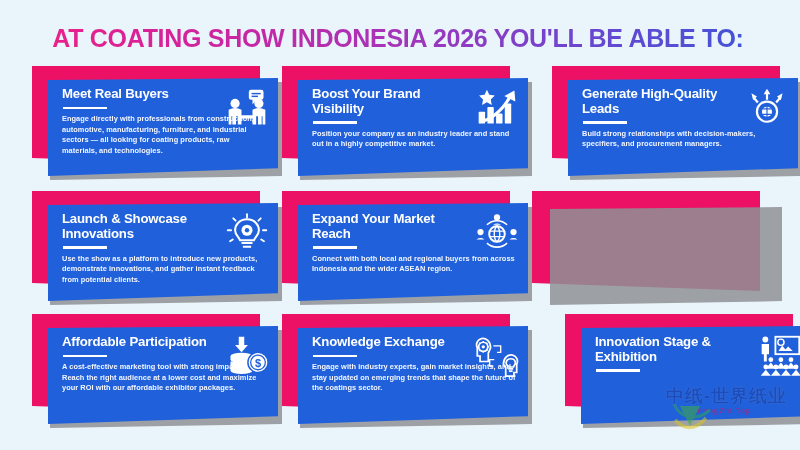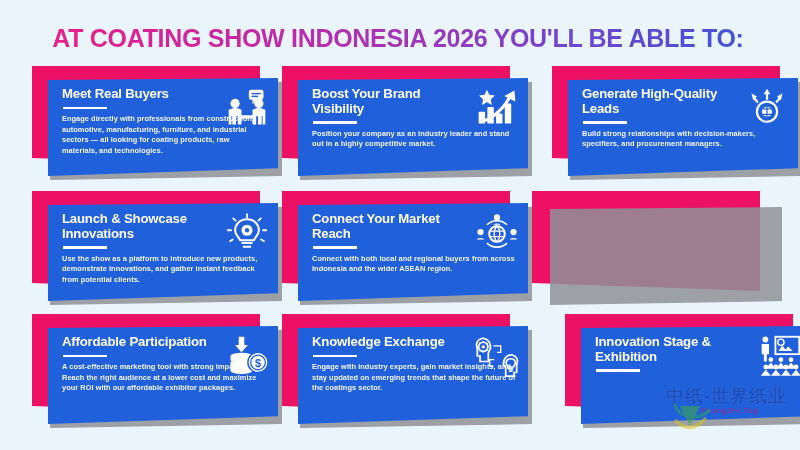--- a/index.html
+++ b/index.html
@@ -82,21 +82,21 @@
     opacity:.55;
     margin-left:40px;
   }
   .wm-text{
     position:absolute;left:6px;top:2px;
     font-size:18px;font-weight:bold;color:#1a3fa0;
     letter-spacing:1px;white-space:nowrap;
     text-shadow:0 0 1px rgba(255,255,255,.4);
   }
   .wm-sub{
-    position:absolute;left:40px;top:24px;
+    position:absolute;left:32px;top:24px;
     font-size:8px;font-weight:bold;color:#c21a72;
     letter-spacing:.5px;white-space:nowrap;
   }
   .wm-logo{position:absolute;left:10px;top:14px;width:46px;height:40px;}
 </style>
 </head>
 <body>
 
 <div class="title-wrap">
   <div class="title">AT COATING SHOW INDONESIA 2026 YOU'LL BE ABLE TO:</div>
@@ -195,21 +195,21 @@
           </g>
         </svg>
       </div>
     </div>
   </div>
 
   <div class="cell" style="left:282px;top:129px;">
     <div class="plate"></div>
     <div class="shade"></div>
     <div class="card">
-      <h3>Connect Your Market Reach</h3>
+      <h3>Expand Your Market Reach</h3>
       <div class="rule"></div>
       <p>Connect with both local and regional buyers from across Indonesia and the wider ASEAN region.</p>
       <div class="icon">
         <svg viewBox="0 0 48 44" fill="#fff">
           <circle cx="24" cy="23" r="8.5" fill="none" stroke="#fff" stroke-width="2.2"></circle>
           <path d="M24 14.5 C20 18 20 28 24 31.5 M24 14.5 C28 18 28 28 24 31.5 M15.8 20 h16.4 M15.8 26 h16.4" stroke="#fff" stroke-width="1.5" fill="none"></path>
           <path d="M13 13 A16 16 0 0 1 35 13" stroke="#fff" stroke-width="1.8" fill="none"></path>
           <path d="M13 33 A16 16 0 0 0 35 33" stroke="#fff" stroke-width="1.8" fill="none"></path>
           <circle cx="24" cy="5" r="3.4"></circle>
           <path d="M19.6 13 q4.4-3 8.8 0 z"></path>

